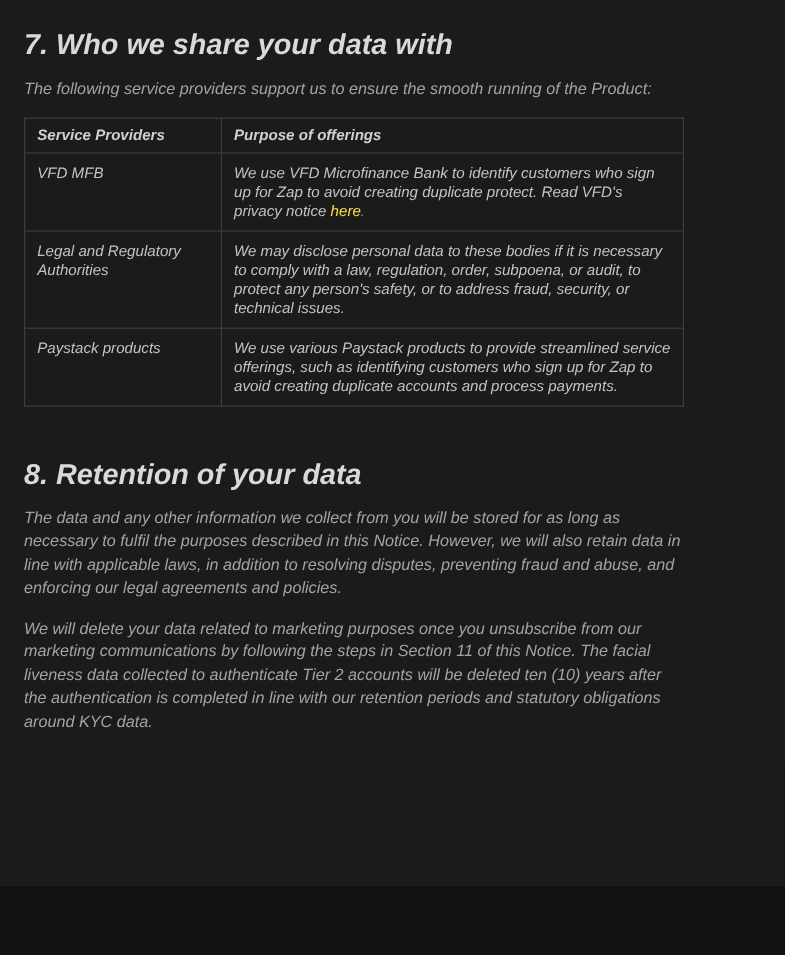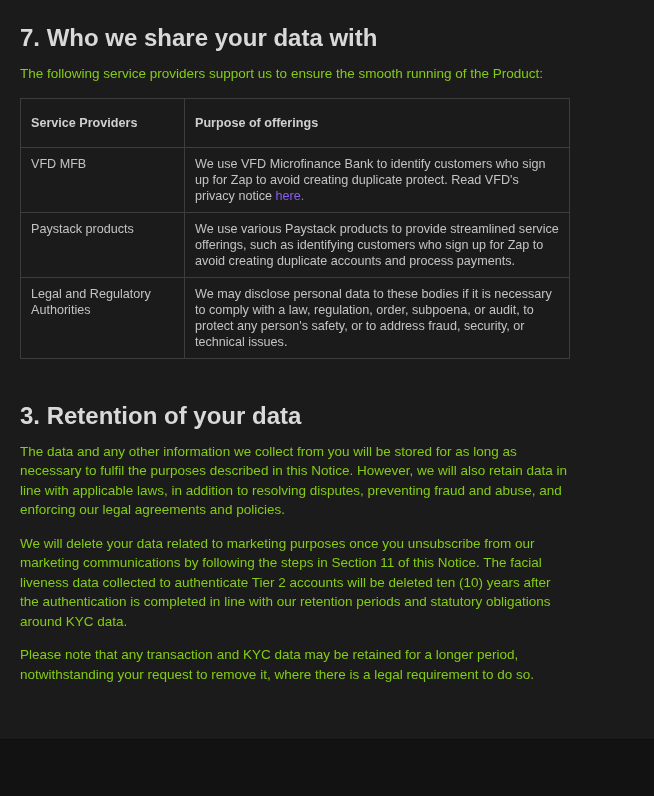--- a/index.html
+++ b/index.html
@@ -9,37 +9,38 @@
     overflow: hidden;
     background: #121212;
     font-family: "Liberation Sans", "DejaVu Sans", sans-serif;
   }
   .content-area {
     width: 654px;
     height: 739px;
     background: #1b1b1b;
     overflow: hidden;
     padding: 24px 0 0 20px;
+    font-style: italic;
   }
   .inner {
     width: 553px;
   }
   .section-heading {
     font-size: 24px;
     font-weight: 700;
     color: #d9d9d9;
     line-height: 28px;
     margin: 0 0 12px 0;
   }
   .section { margin-top: 43px; }
   .section:first-child { margin-top: 0; }
   p.body-text {
     font-size: 13.5px;
     line-height: 19.5px;
-    color: #84cc16;
+    color: #a3a3a3;
     margin: 0 0 14px 0;
   }
   table.providers-table {
     width: 550px;
     border-collapse: collapse;
     margin-top: 12px;
     table-layout: fixed;
   }
   .providers-table th,
   .providers-table td {
@@ -47,25 +48,25 @@
     text-align: left;
     vertical-align: top;
     font-size: 12.6px;
     line-height: 16px;
     color: #c3c3c3;
     padding: 8px 10px;
   }
   .providers-table th {
     font-weight: 700;
     color: #d0d0d0;
-    padding: 16px 10px;
+    padding: 6px 10px;
   }
   .providers-table col.col-provider { width: 164px; }
   a.inline-link {
-    color: #8b5cf6;
+    color: #fde047;
     text-decoration: none;
     cursor: pointer;
   }
   .link-suffix { color: #8a8a8a; }
   .footer-strip {
     width: 654px;
     height: 57px;
     background: #121212;
     border-top: 1px solid #0e0e0e;
   }
@@ -90,35 +91,34 @@
             <th>Service Providers</th>
             <th>Purpose of offerings</th>
           </tr>
         </thead>
         <tbody>
           <tr>
             <td>VFD MFB</td>
             <td><span>We use VFD Microfinance Bank to identify customers who sign up for Zap to avoid creating duplicate protect. Read VFD's privacy notice </span><a class="inline-link">here</a><span class="link-suffix">.</span></td>
           </tr>
           <tr>
+            <td>Legal and Regulatory Authorities</td>
+            <td>We may disclose personal data to these bodies if it is necessary to comply with a law, regulation, order, subpoena, or audit, to protect any person's safety, or to address fraud, security, or technical issues.</td>
+          </tr>
+          <tr>
             <td>Paystack products</td>
             <td>We use various Paystack products to provide streamlined service offerings, such as identifying customers who sign up for Zap to avoid creating duplicate accounts and process payments.</td>
-          </tr>
-          <tr>
-            <td>Legal and Regulatory Authorities</td>
-            <td>We may disclose personal data to these bodies if it is necessary to comply with a law, regulation, order, subpoena, or audit, to protect any person's safety, or to address fraud, security, or technical issues.</td>
           </tr>
         </tbody>
       </table>
     </div>
 
     <div class="section">
-      <h2 class="section-heading">3. Retention of your data</h2>
+      <h2 class="section-heading">8. Retention of your data</h2>
       <p class="body-text">The data and any other information we collect from you will be stored for as long as necessary to fulfil the purposes described in this Notice. However, we will also retain data in line with applicable laws, in addition to resolving disputes, preventing fraud and abuse, and enforcing our legal agreements and policies.</p>
       <p class="body-text">We will delete your data related to marketing purposes once you unsubscribe from our marketing communications by following the steps in Section 11 of this Notice. The facial liveness data collected to authenticate Tier 2 accounts will be deleted ten (10) years after the authentication is completed in line with our retention periods and statutory obligations around KYC data.</p>
-      <p class="body-text">Please note that any transaction and KYC data may be retained for a longer period, notwithstanding your request to remove it, where there is a legal requirement to do so.</p>
     </div>
 
 
   </div>
 </div>
 
 <div class="footer-strip"></div>
 
 </body></html>

